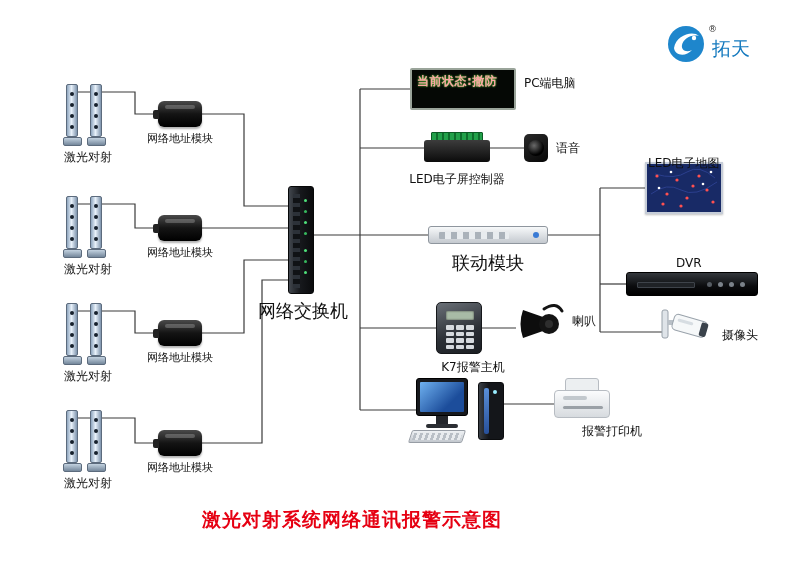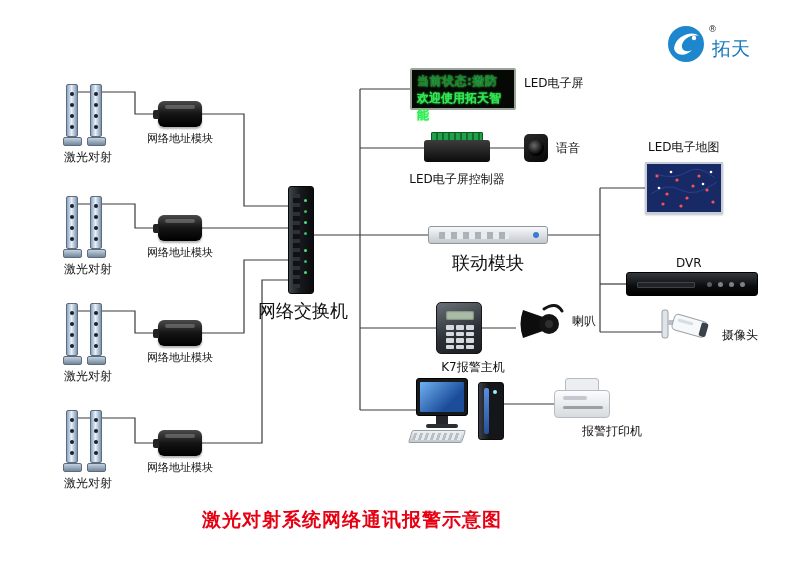--- a/index.html
+++ b/index.html
@@ -29,21 +29,21 @@
   
   .switch{width:26px;height:108px;border:1px solid #060708;border-radius:3px;
     background:linear-gradient(90deg,#42474e,#17191d 45%,#0a0b0d)}
   .switch::before{content:"";position:absolute;left:4px;top:7px;width:7px;height:94px;
     background:repeating-linear-gradient(#2c3138 0 4px,#101215 4px 9px)}
   .switch .leds{position:absolute;right:6px;top:12px;width:3px;height:3px;border-radius:50%;background:#4fe07a;
     box-shadow:0 11px 0 #37b85e,0 22px 0 #4fe07a,0 33px 0 #37b85e,0 50px 0 #4fe07a,0 61px 0 #37b85e,0 72px 0 #4fe07a}
 
   
   .led-screen{left:410px;top:68px;width:106px;height:42px;background:#050805;border:2px solid #9aa49a;border-radius:2px;padding:3px 5px}
-  .led-line1{font-size:12px;font-weight:bold;color:#15803d;line-height:17px;text-shadow:0 0 2px #6f4;letter-spacing:.5px}
+  .led-line1{font-size:12px;font-weight:bold;color:#fca5a5;line-height:17px;text-shadow:0 0 2px #6f4;letter-spacing:.5px}
   .led-line2{font-size:12px;font-weight:bold;color:#2ee85a;line-height:17px;text-shadow:0 0 2px #4f4}
 
   
   .controller{left:424px;top:132px;width:66px;height:32px}
   .controller .terminals{position:absolute;left:7px;top:0;width:52px;height:9px;border:1px solid #0a5a24;border-radius:1px;
     background:repeating-linear-gradient(90deg,#22a04a 0 4px,#0e6c2c 4px 6px)}
   .controller .body{position:absolute;left:0;top:8px;width:66px;height:22px;border-radius:3px;
     background:linear-gradient(#3c3c3c,#0b0b0b)}
 
   
@@ -191,37 +191,36 @@
   <div class="dev module" style="left:158px;top:430px"></div>
   <div class="label center" style="left:132px;top:461px;width:96px;font-size:11px">网络地址模块</div>
 
   <div class="dev switch" style="left:288px;top:186px">
       <i class="leds"></i>
     </div>
   <div class="label center" style="left:258px;top:300px;width:86px;font-size:18px">网络交换机</div>
 
   <div class="dev led-screen">
     <div class="led-line1">当前状态:撤防</div>
-    <div class="led-line2">欢迎使用拓天智能</div>
-  </div>
-  <div class="label" style="left:524px;top:76px">LED电子屏</div>
+  </div>
+  <div class="label" style="left:524px;top:76px">PC端电脑</div>
 
   <div class="dev controller">
     <div class="terminals"></div>
     <div class="body"></div>
   </div>
   <div class="label center" style="left:404px;top:172px;width:106px">LED电子屏控制器</div>
 
   <div class="dev voice"></div>
   <div class="label" style="left:556px;top:141px">语音</div>
 
   <div class="dev linkage"></div>
   <div class="label center" style="left:452px;top:252px;width:72px;font-size:18px">联动模块</div>
 
-  <div class="label" style="left:648px;top:140px">LED电子地图</div>
+  <div class="label" style="left:648px;top:156px">LED电子地图</div>
   <div class="dev ledmap">
     <svg width="74" height="48" viewBox="0 0 74 48">
       <path d="M4 30 Q20 18 34 26 T70 18" stroke="#2b3f8e" stroke-width="1" fill="none"></path>
       <path d="M8 10 Q28 16 40 8 T68 14" stroke="#2b3f8e" stroke-width="1" fill="none"></path>
       <g fill="#ff5050">
         <circle cx="10" cy="12" r="1.6"></circle>
           <circle cx="20" cy="30" r="1.6"></circle>
           <circle cx="30" cy="16" r="1.6"></circle>
         <circle cx="40" cy="34" r="1.6"></circle>
           <circle cx="52" cy="12" r="1.6"></circle>

